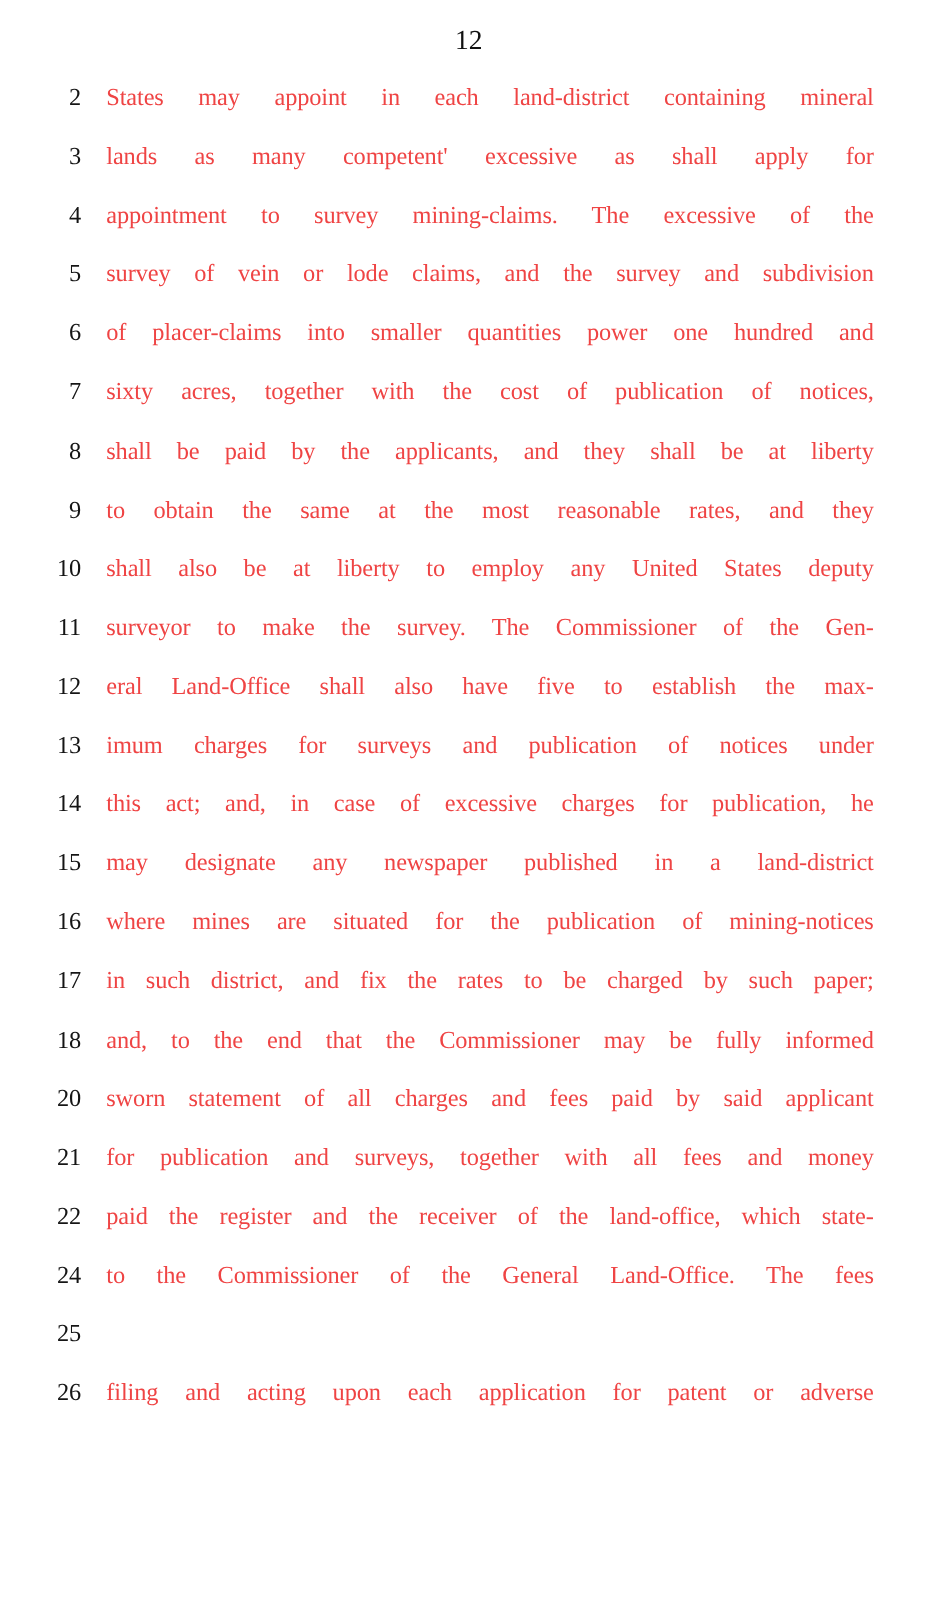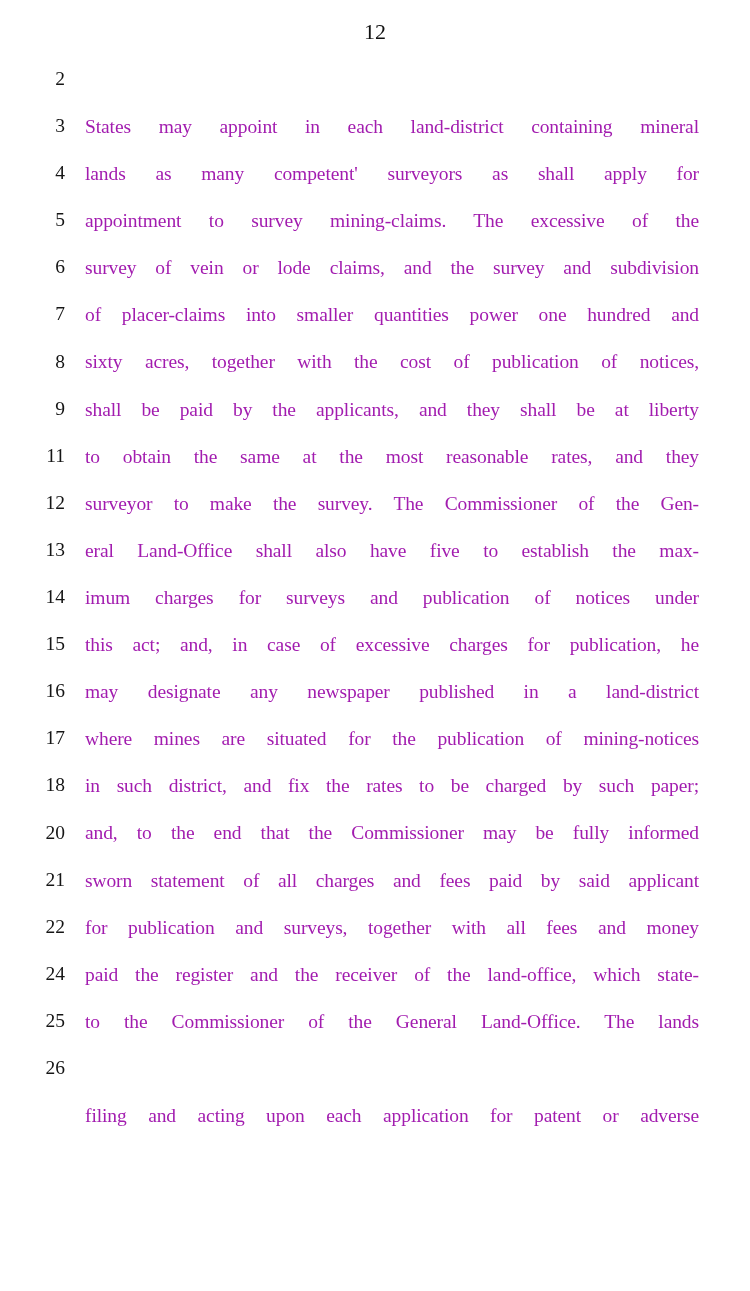--- a/index.html
+++ b/index.html
@@ -48,38 +48,37 @@
     .line-text {
       position: absolute;
       left: 85px;
       width: 614px;
       top: 6px;
       font-size: 19.5px;
       line-height: 26px;
       text-align: justify;
       text-align-last: justify;
       white-space: nowrap;
-      color: #a21caf;
+      color: #ef4444;
       letter-spacing: -0.1px;
-      margin-top: 48px;
     }
   </style>
 </head>
 <body>
 
 <div class="page-number">12</div>
 
 <div class="lines">
   <div class="line">
       <span class="line-number">2</span>
       <span class="line-text">States may appoint in each land-district containing mineral</span>
     </div>
   <div class="line">
       <span class="line-number">3</span>
-      <span class="line-text">lands as many competent' surveyors as shall apply for</span>
+      <span class="line-text">lands as many competent' excessive as shall apply for</span>
     </div>
   <div class="line">
       <span class="line-number">4</span>
       <span class="line-text">appointment to survey mining-claims. The excessive of the</span>
     </div>
   <div class="line">
       <span class="line-number">5</span>
       <span class="line-text">survey of vein or lode claims, and the survey and subdivision</span>
     </div>
   <div class="line">
@@ -90,20 +89,24 @@
       <span class="line-number">7</span>
       <span class="line-text">sixty acres, together with the cost of publication of notices,</span>
     </div>
   <div class="line">
       <span class="line-number">8</span>
       <span class="line-text">shall be paid by the applicants, and they shall be at liberty</span>
     </div>
   <div class="line">
       <span class="line-number">9</span>
       <span class="line-text">to obtain the same at the most reasonable rates, and they</span>
+    </div>
+  <div class="line">
+      <span class="line-number">10</span>
+      <span class="line-text">shall also be at liberty to employ any United States deputy</span>
     </div>
   <div class="line">
       <span class="line-number">11</span>
       <span class="line-text">surveyor to make the survey. The Commissioner of the Gen-</span>
     </div>
   <div class="line">
       <span class="line-number">12</span>
       <span class="line-text">eral Land-Office shall also have five to establish the max-</span>
     </div>
   <div class="line">
@@ -137,21 +140,21 @@
   <div class="line">
       <span class="line-number">21</span>
       <span class="line-text">for publication and surveys, together with all fees and money</span>
     </div>
   <div class="line">
       <span class="line-number">22</span>
       <span class="line-text">paid the register and the receiver of the land-office, which state-</span>
     </div>
   <div class="line">
       <span class="line-number">24</span>
-      <span class="line-text">to the Commissioner of the General Land-Office. The lands</span>
+      <span class="line-text">to the Commissioner of the General Land-Office. The fees</span>
     </div>
   <div class="line">
       <span class="line-number">25</span>
     </div>
   <div class="line">
       <span class="line-number">26</span>
       <span class="line-text">filing and acting upon each application for patent or adverse</span>
     </div>
 </div>
 

